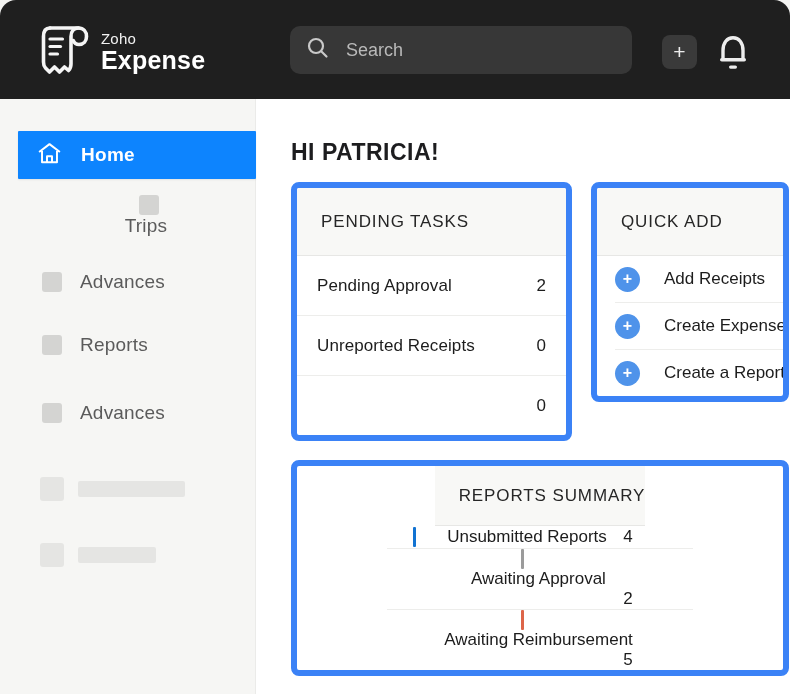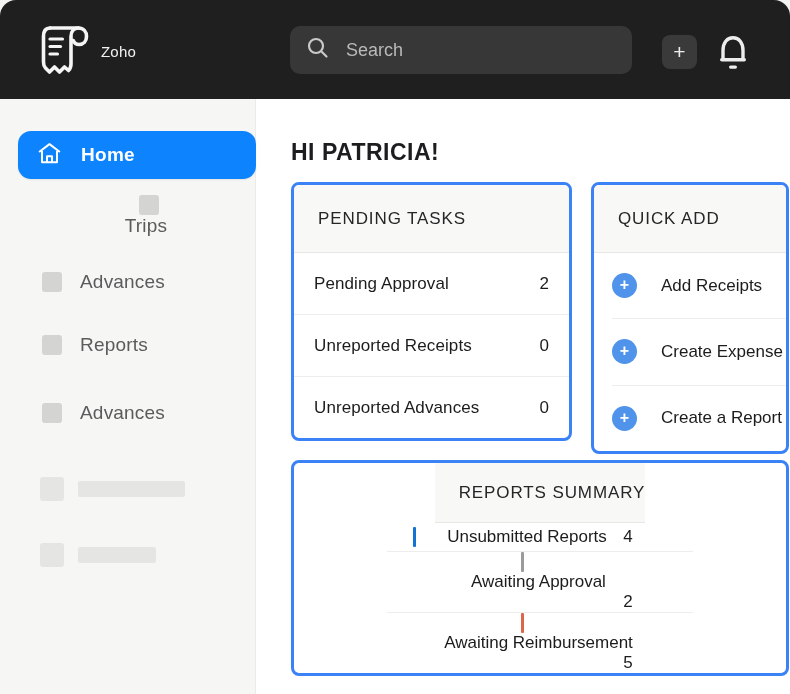--- a/index.html
+++ b/index.html
@@ -22,40 +22,40 @@
   .plus-btn { position:absolute; left:662px; top:35px; width:35px; height:34px; background:#3a3a3a;
               border:none; border-radius:8px; color:#ececec; font-size:21px; line-height:30px;
               font-family:"Liberation Sans",sans-serif; cursor:pointer; }
   .bell-btn { position:absolute; left:714px; top:31px; width:38px; height:42px; background:transparent;
               border:none; cursor:pointer; }
 
   
   .sidebar { position:absolute; left:0; top:99px; width:256px; height:595px; background:#f6f6f4;
              border-right:1px solid #ebebe9; }
   .nav-item { position:absolute; left:18px; width:238px; height:48px; display:flex; align-items:center;
-              border-radius:13px; cursor:pointer; }
+              border-radius:1px; cursor:pointer; }
   .nav-item .sq-icon { width:20px; height:20px; background:#d4d4d2; border-radius:3px; margin-left:24px; }
   .nav-label { margin-left:18px; font-size:19px; color:#5b5b5b; letter-spacing:.2px; }
   .nav-item.active .nav-label { color:#fff; font-weight:700; letter-spacing:.3px; }
   .nav-item.active { box-shadow:0 1px 2px rgba(0,0,0,.08); }
   .nav-item.active .home-ic { margin-left:18px; }
   .skel-item { position:absolute; left:40px; display:flex; align-items:center; }
   .skel-icon { width:24px; height:24px; background:#e5e5e3; border-radius:3px; }
   .skel-bar { height:16px; background:#e5e5e3; border-radius:2px; margin-left:14px; }
 
   
   .main { position:absolute; left:257px; top:99px; width:533px; height:595px; background:#fff; }
   .greeting { position:absolute; left:34px; top:40px; font-size:23px; font-weight:700;
               color:#1d1d1f; letter-spacing:.5px; }
-  .card { position:absolute; background:#fff; border:3px solid #3b82f6; border-radius:8px;
+  .card { position:absolute; background:#fff; border:6px solid #3b82f6; border-radius:8px;
           display:flex; flex-direction:column; overflow:hidden; }
   .card-header { background:#f8f8f6; border-bottom:1px solid #e7e7e5; display:flex; align-items:center;
                  padding-left:24px; font-size:17px; font-weight:500; color:#262626; letter-spacing:.9px; }
   .pt-card { left:34px; top:83px; width:281px; height:259px; }
-  .qa-card { left:334px; top:83px; width:198px; height:272px; }
+  .qa-card { left:334px; top:83px; width:198px; height:220px; }
   .pt-card .card-header, .qa-card .card-header { height:68px; flex:none; }
   .rows { flex:1; display:flex; flex-direction:column; }
   .row { flex:1; display:flex; align-items:center; cursor:pointer; }
   .pt-row { padding:0 20px; }
   .pt-row + .pt-row, .qa-row + .qa-row { border-top:1px solid #ededeb; }
   .qa-row + .qa-row { margin-left:18px; padding-left:0; }
   .row-label { font-size:17px; color:#1c1c1c; letter-spacing:.1px; }
   .row-value { margin-left:auto; font-size:17px; color:#1c1c1c; font-weight:500; }
   .qa-row { padding-left:18px; }
   .qa-circle { width:25px; height:25px; border-radius:50%; background:#4f93ea; color:#fff; flex:none;
@@ -82,20 +82,21 @@
           <svg width="58" height="60" viewBox="0 0 58 60" fill="none" stroke="#f5f5f5" stroke-width="3.6" stroke-linecap="round" stroke-linejoin="round">
             <path d="M16 8 C11.5 8 9.5 11.5 9.5 16.5 V42 C9.5 44.5 10 46.5 11.5 48 L15.5 52 L20.5 47 L25.5 52 L30.5 47 L34.5 50.5 C36.5 48.5 37 46.5 37 44 V16.5 C37 11.5 39.5 8 44.5 8"></path>
             <path d="M16 8 H44.5 C49.5 8 52.5 11.5 52.5 16.5 C52.5 21.5 49.5 24.5 45 24.5 C42 24.5 40.2 23 39.2 20.5"></path>
             <path d="M16 19 H28.5" stroke-width="3.2"></path>
             <path d="M16 26.5 H26.5" stroke-width="3.2"></path>
             <path d="M16 34 H23.5" stroke-width="3.2"></path>
           </svg>
         </span>
         <div class="brand-text">
           <div class="brand-zoho">Zoho</div>
+          <div class="brand-product">Expense</div>
         </div>
       </div>
 
       <div class="searchbox">
         <span>
           <svg width="24" height="24" viewBox="0 0 24 24" fill="none" stroke="#c9c9c9" stroke-width="2.2" stroke-linecap="round">
             <circle cx="10" cy="10" r="7"></circle>
             <path d="M15.2 15.2 L20.5 20.5"></path>
           </svg>
         </span>
@@ -165,21 +166,20 @@
         <div class="rows">
           <div class="row pt-row">
             <span class="row-label">Pending Approval</span>
             <span class="row-value">2</span>
           </div>
           <div class="row pt-row">
             <span class="row-label">Unreported Receipts</span>
             <span class="row-value">0</span>
           </div>
           <div class="row pt-row">
-            <span class="row-label">Unreported Advances</span>
             <span class="row-value">0</span>
           </div>
         </div>
       </section>
 
       <section class="card qa-card">
         <div class="card-header">QUICK ADD</div>
         <div class="rows">
           <div class="row qa-row">
             <span class="qa-circle" style="background: rgb(79, 147, 234);">+</span>

